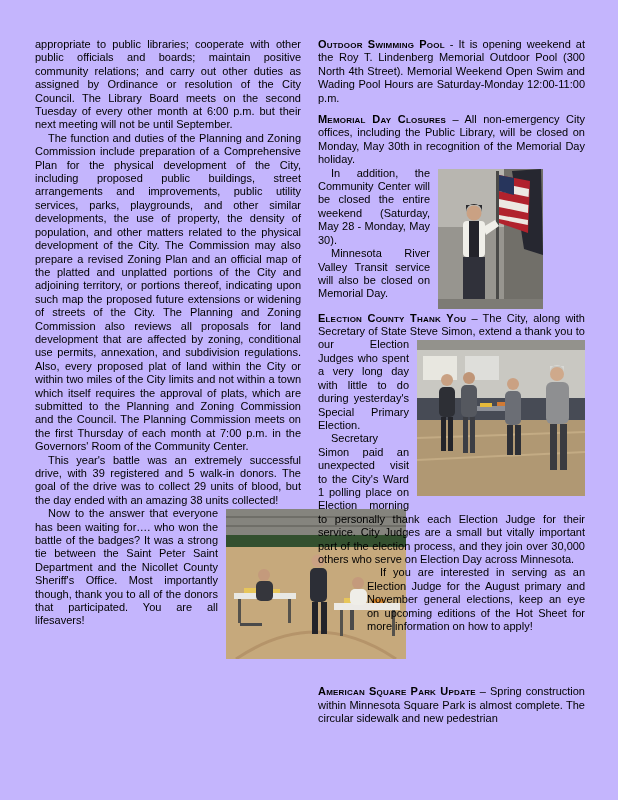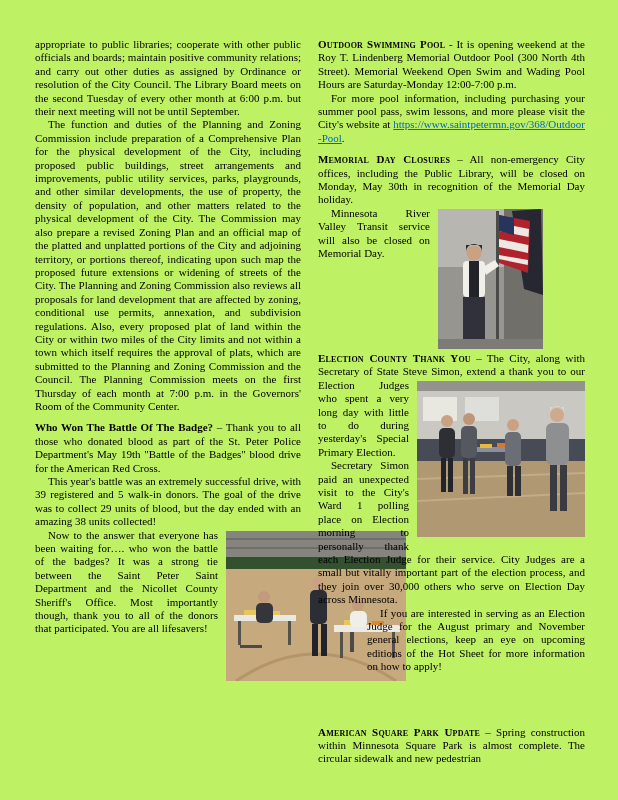--- a/index.html
+++ b/index.html
@@ -1,23 +1,23 @@
 <!DOCTYPE html>
 <html><head>
 <meta charset="utf-8">
 <style>
   * { box-sizing: border-box; margin: 0; padding: 0; }
   html, body { background: #ffffff; }
   .page {
     position: relative;
     width: 618px;
     height: 800px;
-    background: #bef264;
+    background: #c4b5fd;
     overflow: hidden;
-    font-family: Liberation Serif, serif;
+    font-family: Liberation Sans, sans-serif;
     font-size: 11px;
     line-height: 13.4px;
     color: #000;
   }
   .col { position: absolute; top: 38px; }
   .col-left  { left: 35px;  width: 266px; }
   .col-right { left: 318px; width: 267px; }
   .para { text-align: justify; }
   .indent { text-indent: 13px; }
   .sect { margin-top: 8px; }
@@ -38,21 +38,20 @@
 
 <div class="page">
 
   <div class="col col-left">
 
     <p class="para">appropriate to public libraries; cooperate with other public officials and boards; maintain positive community relations; and carry out other duties as assigned by Ordinance or resolution of the City Council.  The Library Board meets on the second Tuesday of every other month at 6:00 p.m. but their next meeting will not be until September.</p>
 
     <p class="para indent">The function and duties of the Planning and Zoning Commission include preparation of a Comprehensive Plan for the physical development of the City, including proposed public buildings, street arrangements and improvements, public utility services, parks, playgrounds, and other similar developments, the use of property, the density of population, and other matters related to the physical development of the City.  The Commission may also prepare a revised Zoning Plan and an official map of the platted and unplatted portions of the City and adjoining territory, or portions thereof, indicating upon such map the proposed future extensions or widening of streets of the City.  The Planning and Zoning Commission also reviews all proposals for land development that are affected by zoning, conditional use permits, annexation, and subdivision regulations. Also, every proposed plat of land within the City or within two miles of the City limits and not within a town which itself requires the approval of plats, which are submitted to the Planning and Zoning Commission and the Council.  The Planning Commission meets on the first Thursday of each month at 7:00 p.m. in the Governors' Room of the Community Center.</p>
 
 
-    <p class="para sect"><span class="bold">Who Won The Battle Of The Badge?</span><span> – Thank you to all those who donated blood as part of the St. Peter Police Department's May 19th "Battle of the Badges" blood drive for the American Red Cross.</span></p>
 
     <p class="para indent">This year's battle was an extremely successful drive, with 39 registered and 5 walk-in donors.  The goal of the drive was to collect 29 units of blood, but the day ended with an amazing 38 units collected!</p>
 
     <p class="para indent"><span class="photo ph-blood" aria-label="Battle of the Badges blood drive tables set up in the gymnasium">
           <svg viewBox="0 0 180 150" preserveAspectRatio="none" aria-hidden="true">
         <rect width="180" height="150" fill="#c6a97c"></rect>
         <rect width="180" height="26" fill="#85847e"></rect>
         <path d="M0 8 H180 M0 17 H180" stroke="#6f6e68" stroke-width="2" fill="none"></path>
         <rect y="26" width="180" height="12" fill="#33502f"></rect>
         <path d="M10 150 Q90 96 170 150" stroke="#b5946a" fill="none" stroke-width="3"></path>
@@ -76,23 +75,22 @@
         <rect x="124" y="80" width="17" height="16" rx="5" fill="#efeee8"></rect>
         <rect x="124" y="101" width="4" height="20" fill="#4a4a4a"></rect>
         <rect x="14" y="114" width="22" height="3" fill="#4a4a4a"></rect>
       </svg>
         </span><span>Now to the answer that everyone has been waiting for…. who won the battle of the badges? It was a strong tie between the Saint Peter Saint Department and the Nicollet County Sheriff's Office.  Most importantly though, thank you to all of the donors that participated. You are all lifesavers!</span></p>
 
   </div>
 
   <div class="col col-right">
 
-    <p class="para"><span class="scaps">Outdoor Swimming Pool</span><span> - It is opening weekend at the Roy T. Lindenberg Memorial Outdoor Pool (300 North 4th Street).  Memorial Weekend Open Swim and Wading Pool Hours are Saturday-Monday 12:00-7:00 p.m.</span></p>
+    <p class="para"><span class="scaps">Outdoor Swimming Pool</span><span> - It is opening weekend at the Roy T. Lindenberg Memorial Outdoor Pool (300 North 4th Street).  Memorial Weekend Open Swim and Wading Pool Hours are Saturday-Monday 12:00-11:00 p.m.</span></p>
 
-    <p class="para indent"><span>For more pool information, including purchasing your summer pool pass, swim lessons, and more please visit the City's website at </span><a class="doclink" href="#">https://www.saintpetermn.gov/368/Outdoor-Pool</a><span>.</span></p>
 
     <p class="para sect"><span class="scaps">Memorial Day Closures</span><span> – All non-emergency City offices, including the Public Library, will be closed on Monday, May 30th in recognition of the Memorial Day holiday.</span></p>
 
     <p class="para indent"><span class="photo ph-honor" aria-label="Color guard member in white shirt and dark vest holding the U.S. flag">
           <svg viewBox="0 0 105 140" preserveAspectRatio="none" aria-hidden="true">
         <rect width="105" height="140" fill="#97958f"></rect>
         <rect width="105" height="58" fill="#b8b6b0"></rect>
         <rect x="66" width="39" height="140" fill="#716f69"></rect>
         <path d="M74 2 L103 0 L105 86 L86 80 Z" fill="#262730"></path>
         <rect x="58" y="2" width="3" height="136" fill="#4a4a48"></rect>
@@ -102,21 +100,21 @@
         <polygon points="61,46 90,51 89.8,56 61,50" fill="#ece8e2"></polygon>
         <polygon points="61,6 76,9 76,26 61,22" fill="#27355c"></polygon>
         <circle cx="36" cy="44" r="7.5" fill="#caa183"></circle>
         <path d="M28 43 a8 8 0 0 1 16 0 l0 -7 l-16 0 z" fill="#2b2b2e"></path>
         <rect x="25" y="52" width="22" height="36" rx="4" fill="#f0efe9"></rect>
         <path d="M31 52 h10 v36 h-10 z" fill="#23232a"></path>
         <path d="M45 58 L57 51 l4 6 L48 66 Z" fill="#f0efe9"></path>
         <rect x="25" y="88" width="22" height="44" fill="#30313a"></rect>
         <rect y="130" width="105" height="10" fill="#7d7b75"></rect>
       </svg>
-        </span></p>
+        </span><span>In addition, the Community Center will be closed the entire weekend (Saturday, May 28 - Monday, May 30).</span></p>
 
     <p class="para indent">Minnesota River Valley Transit service will also be closed on Memorial Day.</p>
 
     <p class="para sect clr"><span class="scaps">Election County Thank You</span><span> – The City, along with Secretary of State Steve Simon, extend a thank you </span><span class="photo ph-poll" aria-label="Secretary of State greeting election judges at the Ward 1 polling place">
           <svg viewBox="0 0 168 156" preserveAspectRatio="none" aria-hidden="true">
         <rect width="168" height="156" fill="#c9c8c2"></rect>
         <rect width="168" height="10" fill="#93928c"></rect>
         <rect x="6" y="16" width="34" height="24" fill="#e8e7e0"></rect>
         <rect x="48" y="16" width="34" height="24" fill="#dededa"></rect>
         <rect y="58" width="168" height="22" fill="#474b55"></rect>

